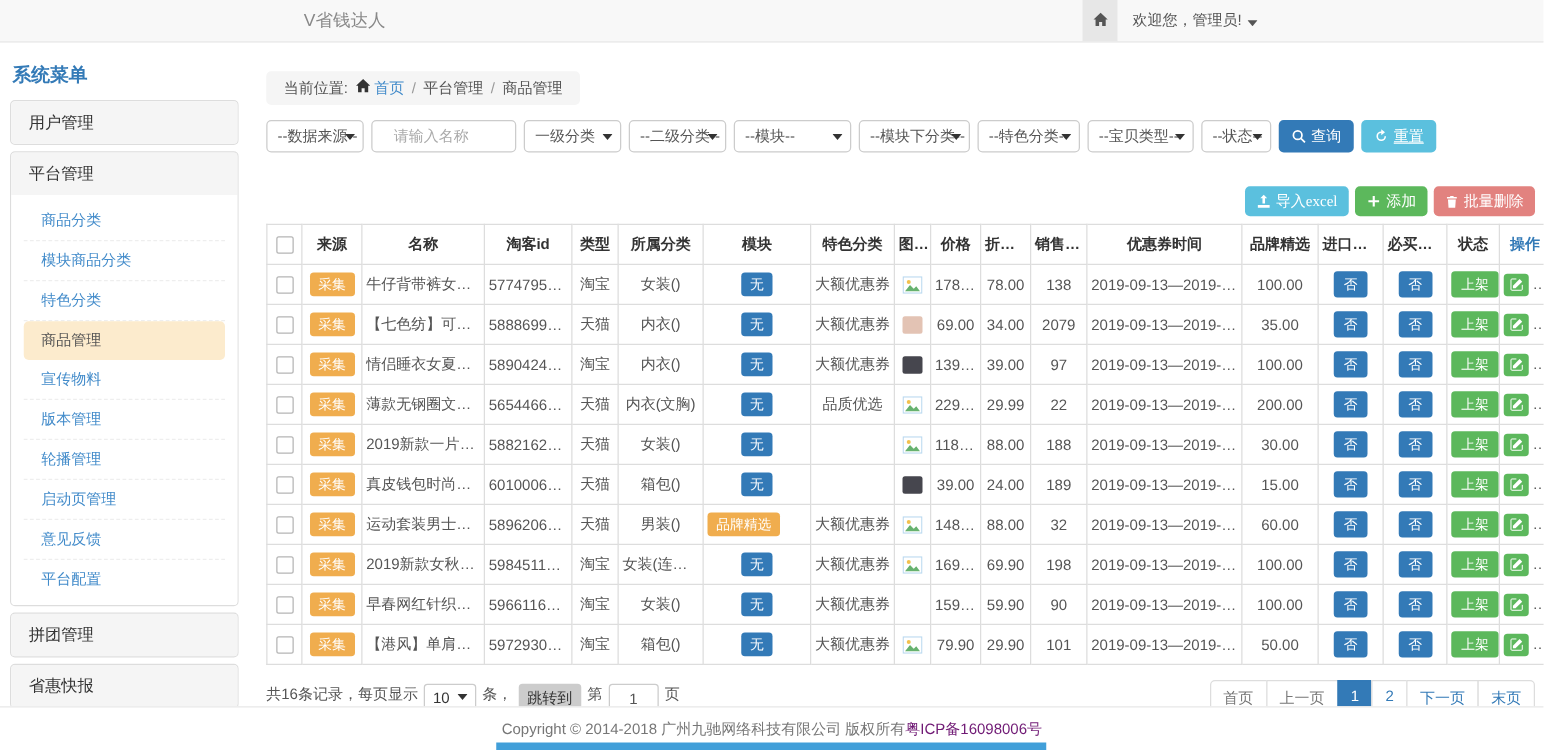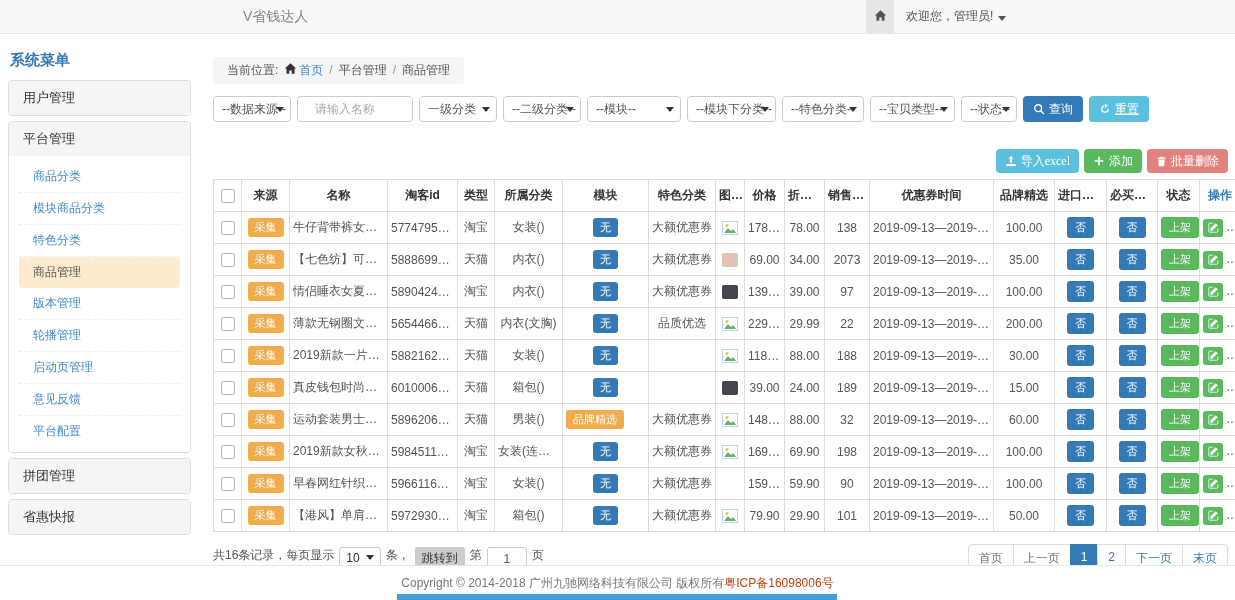--- a/index.html
+++ b/index.html
@@ -62,21 +62,21 @@
   .jump-chip{background:#ccc;border-radius:3px;padding:3px 7px;color:#333;cursor:pointer}
   .jump-input{width:34px;height:20px;border:1px solid #ccc;border-radius:3px;text-align:center;font-family:inherit;font-size:12px;color:#555}
   .pager-right{display:flex}
   .pg{border:1px solid #ddd;background:#fff;color:#337ab7;padding:5px 10px;margin-left:-1px;cursor:pointer}
   .pg:first-child{border-radius:4px 0 0 4px;margin-left:0}
   .pg:last-child{border-radius:0 4px 4px 0}
   .pg.muted{color:#777}
   .pg.active{background:#337ab7;border-color:#337ab7;color:#fff}
 
   footer{position:absolute;left:0;bottom:0;width:100%;height:34px;border-top:1px solid #e7e7e7;background:#fff;display:flex;align-items:center;justify-content:center;color:#777;font-size:12px;gap:0}
-  .icp{color:#c2410c;cursor:pointer;text-decoration:none}
+  .icp{color:#701a75;cursor:pointer;text-decoration:none}
   .bottom-bar{position:absolute;bottom:0;left:397px;width:440px;height:6px;background:#419fd9;z-index:5}
 </style>
 </head>
 <body>
 
 <div class="page">
 
   <header>
     <div class="brand">V省钱达人</div>
     <div class="home-btn">
@@ -98,20 +98,21 @@
         <div class="panel">
           <div class="panel-head">用户管理</div>
         </div>
         <div class="panel">
           <div class="panel-head">平台管理</div>
           <div class="panel-body">
             <a class="sb-link">商品分类</a>
             <a class="sb-link">模块商品分类</a>
             <a class="sb-link">特色分类</a>
             <a class="sb-link active">商品管理</a>
+            <a class="sb-link">宣传物料</a>
             <a class="sb-link">版本管理</a>
             <a class="sb-link">轮播管理</a>
             <a class="sb-link">启动页管理</a>
             <a class="sb-link">意见反馈</a>
             <a class="sb-link">平台配置</a>
           </div>
         </div>
         <div class="panel">
           <div class="panel-head">拼团管理</div>
         </div>
@@ -315,21 +316,21 @@
             <td><span class="badge badge-orange">采集</span></td>
             <td>【七色纺】可爱纯棉家...</td>
             <td>588869917501</td>
             <td>天猫</td>
             <td>内衣()</td>
             <td><span class="badge badge-blue">无</span></td>
             <td>大额优惠券</td>
             <td><span class="thumb photo" style="background:#e3c3b4"></span></td>
             <td>69.00</td>
             <td>34.00</td>
-            <td>2073</td>
+            <td>2079</td>
             <td>2019-09-13—2019-09-18</td>
             <td>35.00</td>
             <td><span class="btn-xs btn-blue">否</span></td>
             <td><span class="btn-xs btn-blue">否</span></td>
             <td><span class="btn-xs btn-green">上架</span></td>
             <td><span class="op-btn op-edit">
                 <svg viewBox="0 0 14 14" width="11" height="11" fill="currentColor">
                   <path d="M9.8 1.6l2.6 2.6-6.8 6.8H3V8.4z"></path>
                   <path d="M12.5 7.5V12a1 1 0 0 1-1 1H2a1 1 0 0 1-1-1V2.5a1 1 0 0 1 1-1h4.5" fill="none" stroke="currentColor"></path>
                 </svg>

